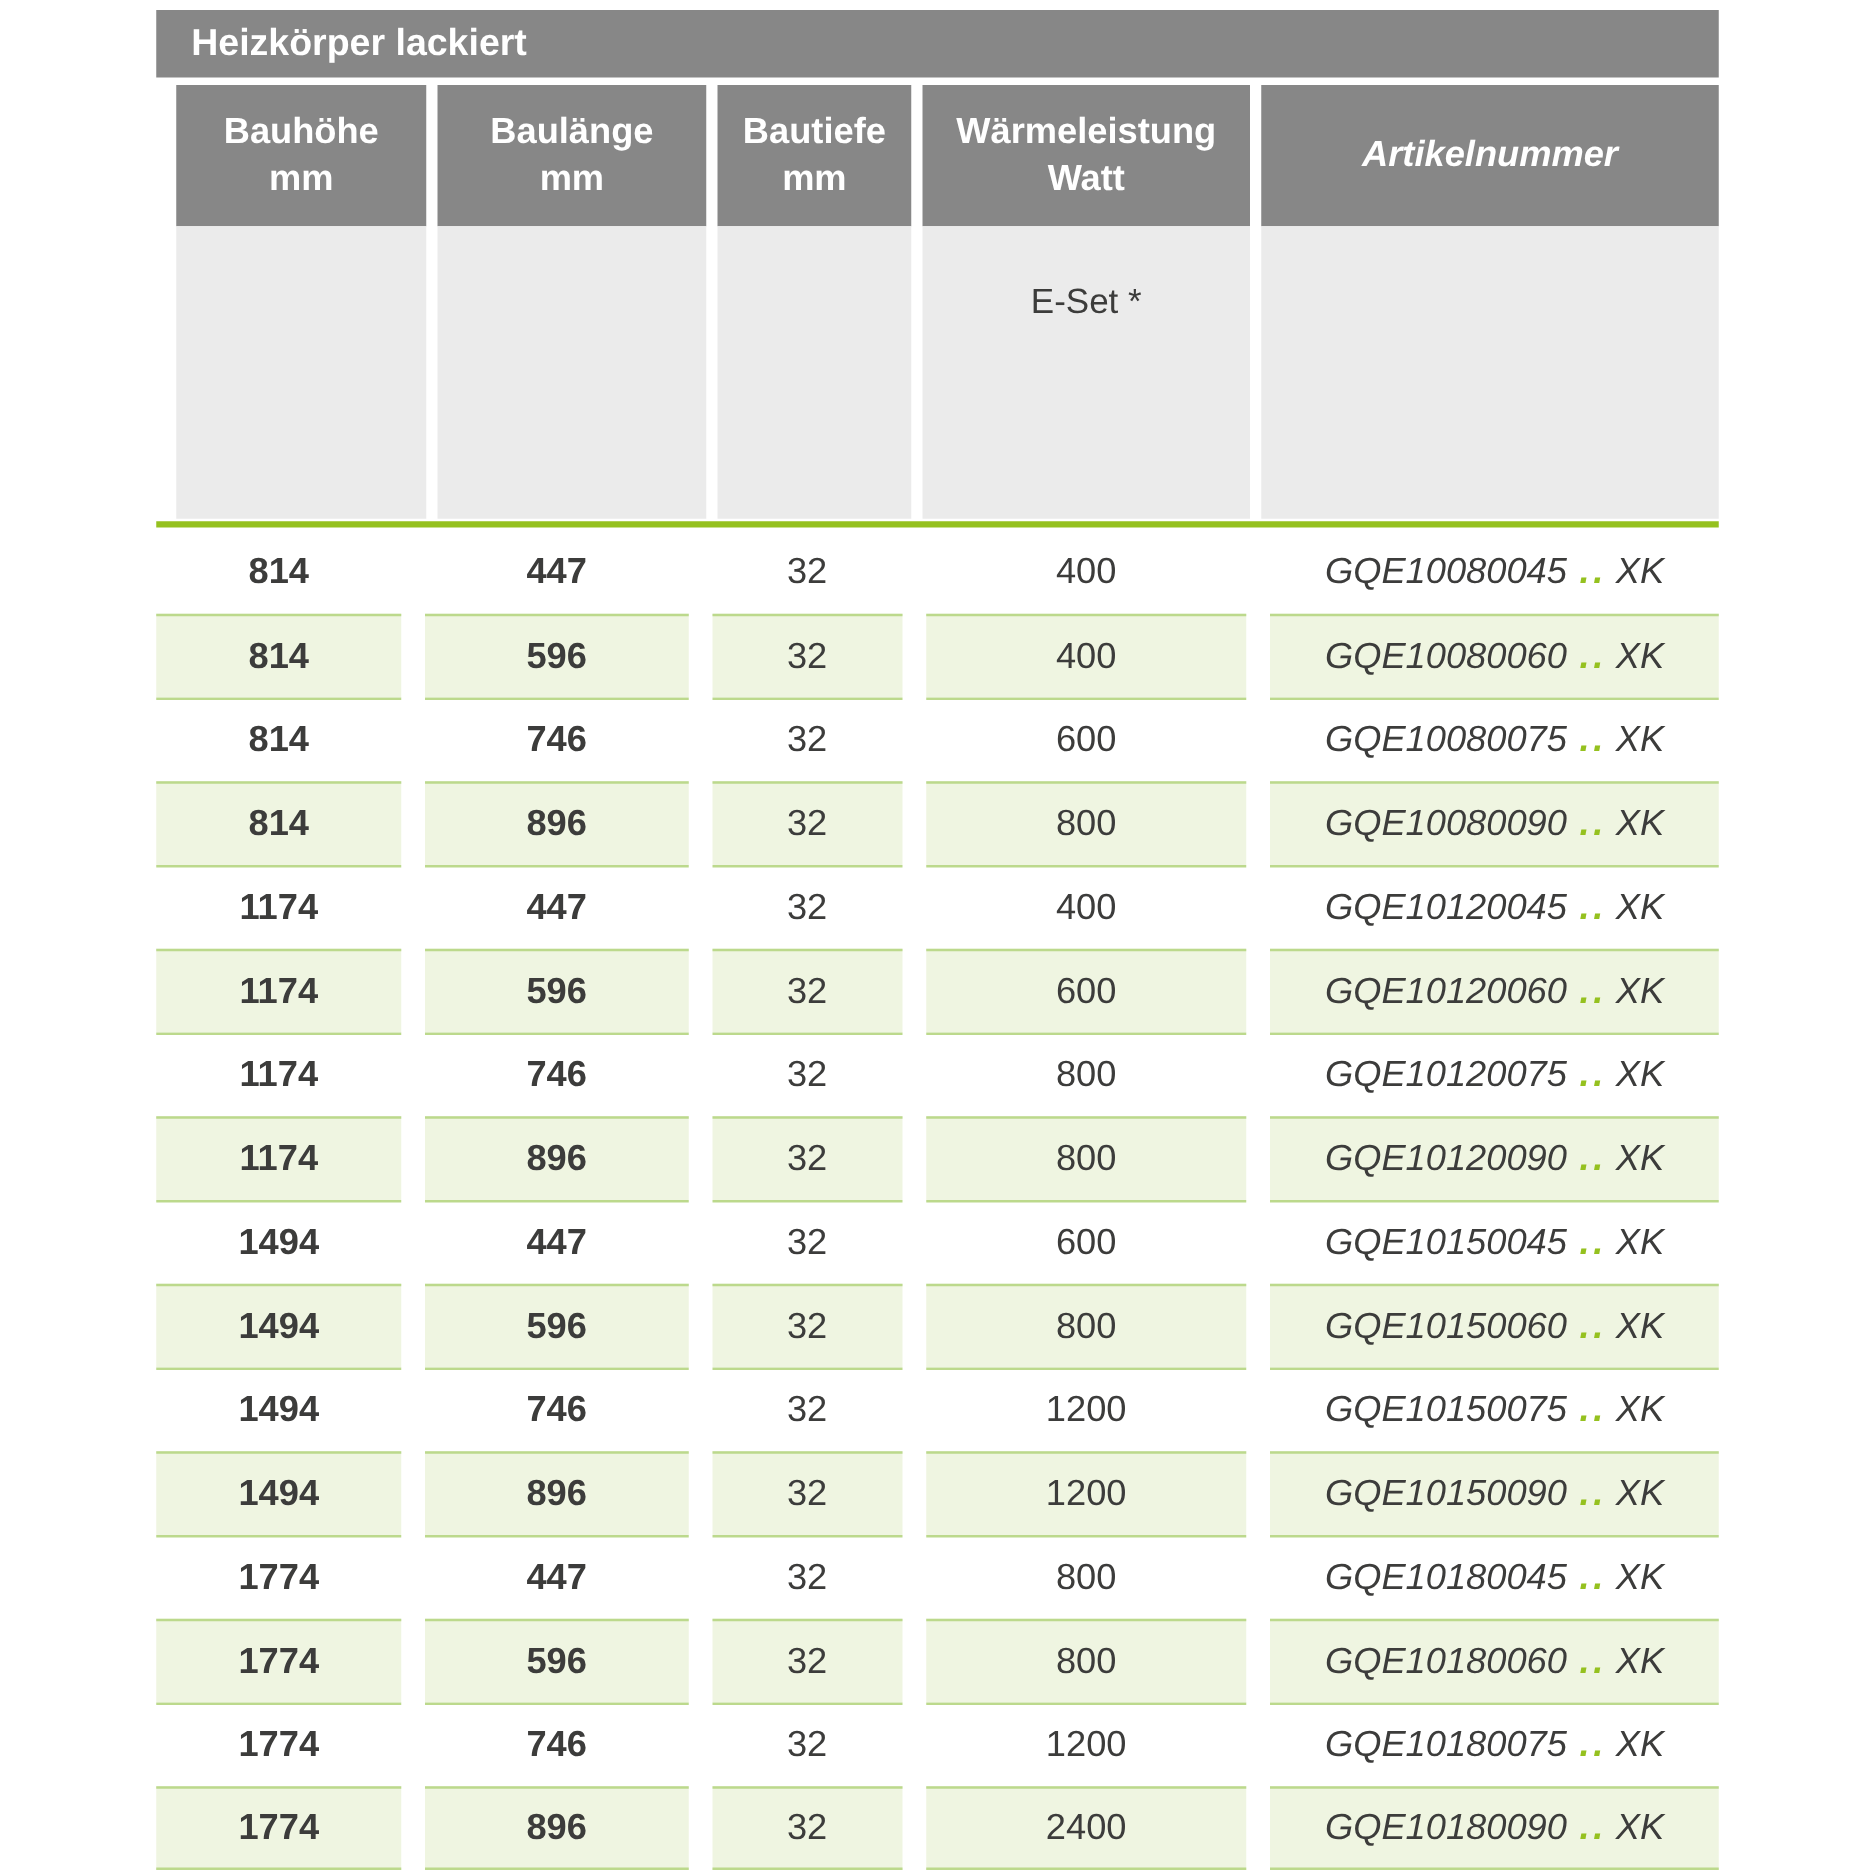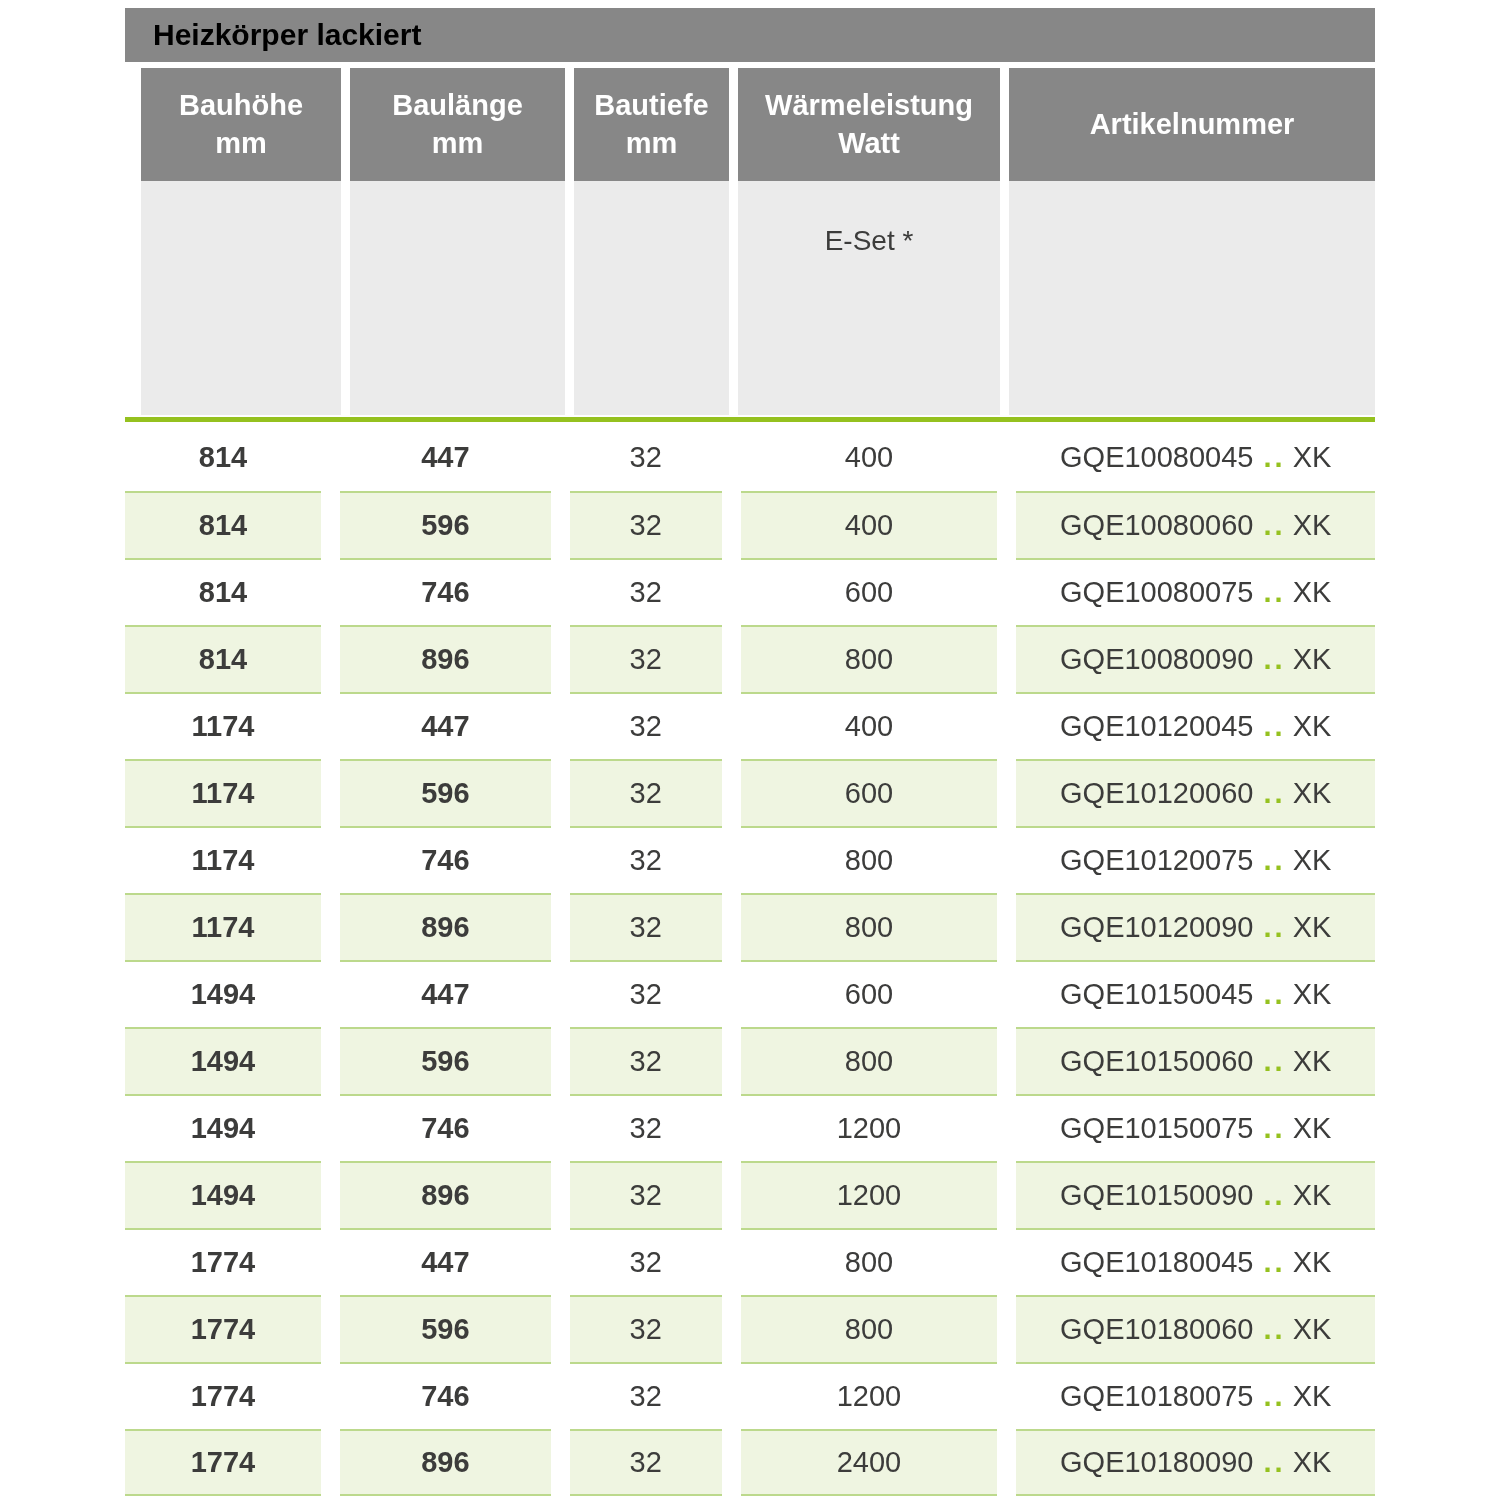--- a/index.html
+++ b/index.html
@@ -11,34 +11,34 @@
     color: var(--text, #3c3c3b);
   }
   .table-wrap {
     position: absolute;
     left: 125px; top: 8px;
     width: 1250px;
   }
   .title-bar {
     height: 54px;
     background: var(--header-gray, #878787);
-    color: #000000;
+    color: #ffffff;
     font-weight: bold;
     font-size: 30px;
     display: flex;
     align-items: center;
     padding-left: 28px;
     margin-bottom: 6px;
   }
   .grid-row { display: flex; gap: 9px; padding-left: 16px; }
   .c1 { width: 200px; }
   .c2 { width: 215px; }
   .c3 { width: 155px; }
   .c4 { width: 262px; }
-  .c5 { width: 366px; }
+  .c5 { width: 366px; font-style: italic; }
   .hcell {
     background: var(--header-gray, #878787);
     color: #ffffff;
     font-weight: bold;
     font-size: 29px;
     height: 113px;
     display: flex;
     flex-direction: column;
     align-items: center;
     justify-content: center;

